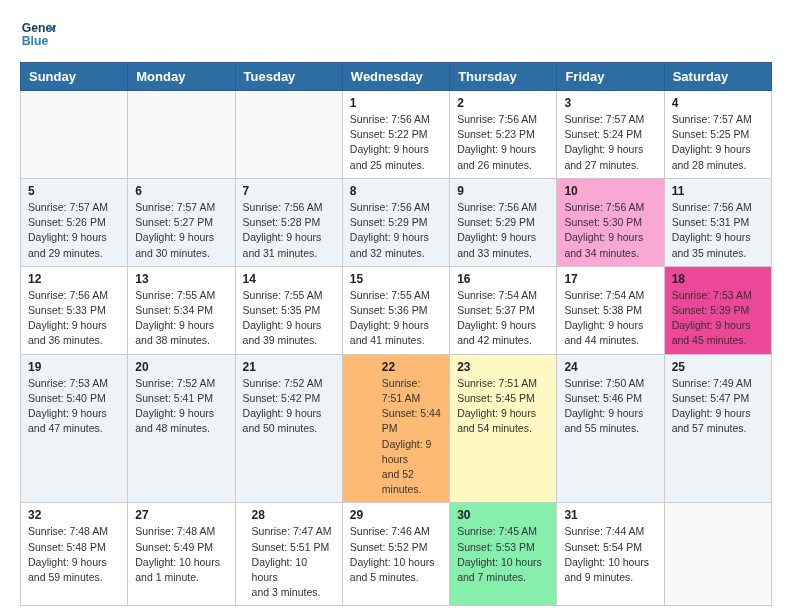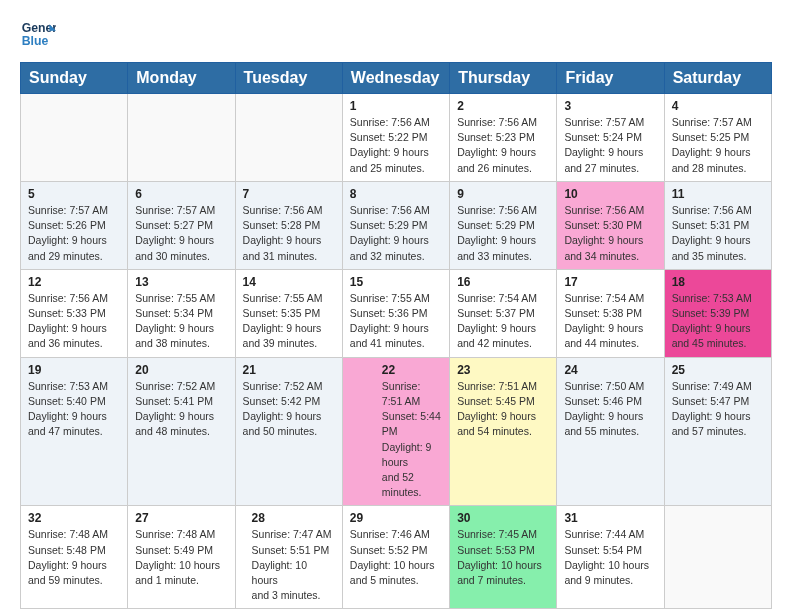--- a/index.html
+++ b/index.html
@@ -41,21 +41,21 @@
       color: #444;
     }
     .calendar {
       width: 100%;
       border-collapse: collapse;
       border: 1px solid #ccc;
     }
     .calendar th {
       background-color: #2e6da4;
       color: #fff;
-      font-size: 16px;
+      font-size: 13px;
       font-weight: bold;
       text-align: left;
       padding: 6px 8px;
       border: 1px solid #2060a0;
     }
     .calendar td {
       border: 1px solid #ccc;
       vertical-align: top;
       padding: 5px 7px;
       font-size: 11px;
@@ -269,21 +269,21 @@
 Daylight: 9 hours
 and 48 minutes.</div>
           </td>
           <td style="background: rgb(238, 243, 248);">
             <div class="day-num">21</div>
             <div class="day-info" style="white-space: pre-line;">Sunrise: 7:52 AM
 Sunset: 5:42 PM
 Daylight: 9 hours
 and 50 minutes.</div>
           </td>
-          <td style="background: #f9a8d4; padding-left: 39px;">
+          <td style="background: #fdba74; padding-left: 39px;">
             <div class="day-num">22</div>
             <div class="day-info" style="white-space: pre-line;">Sunrise: 7:51 AM
 Sunset: 5:44 PM
 Daylight: 9 hours
 and 52 minutes.</div>
           </td>
           <td style="background: #fef9c3;">
             <div class="day-num">23</div>
             <div class="day-info" style="white-space: pre-line;">Sunrise: 7:51 AM
 Sunset: 5:45 PM

